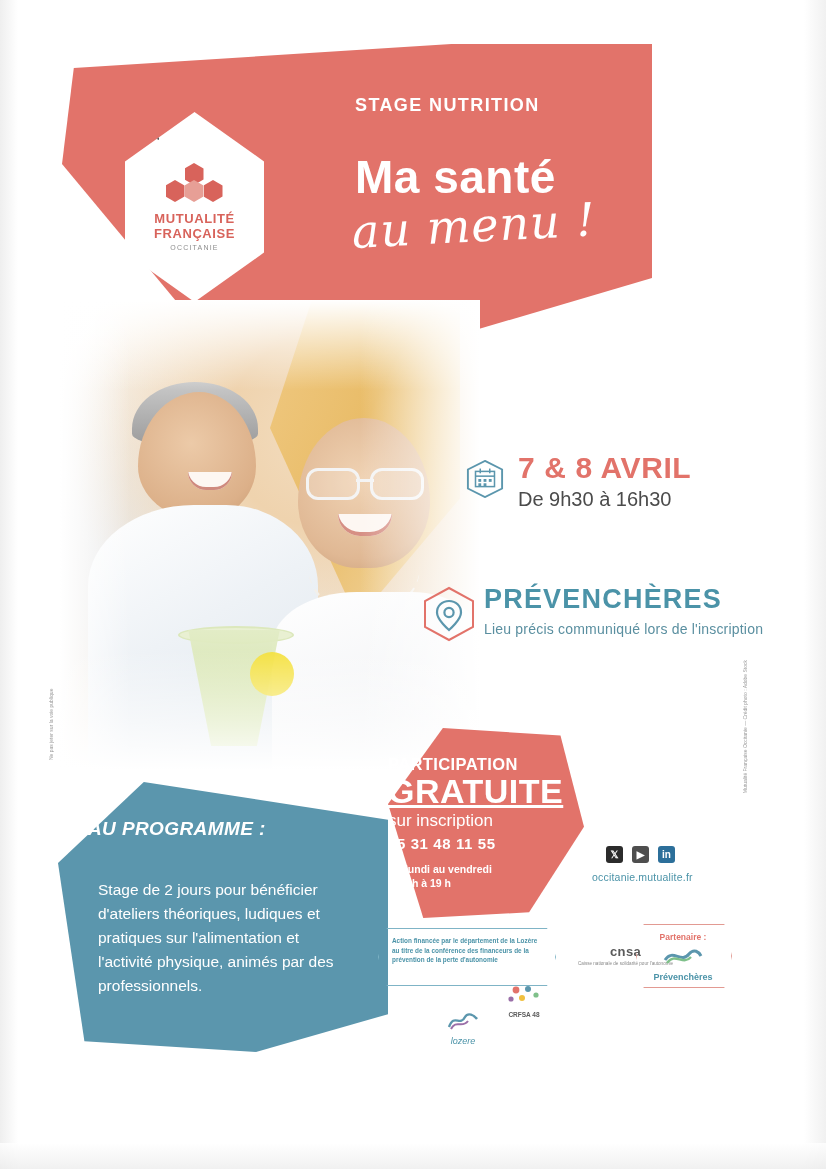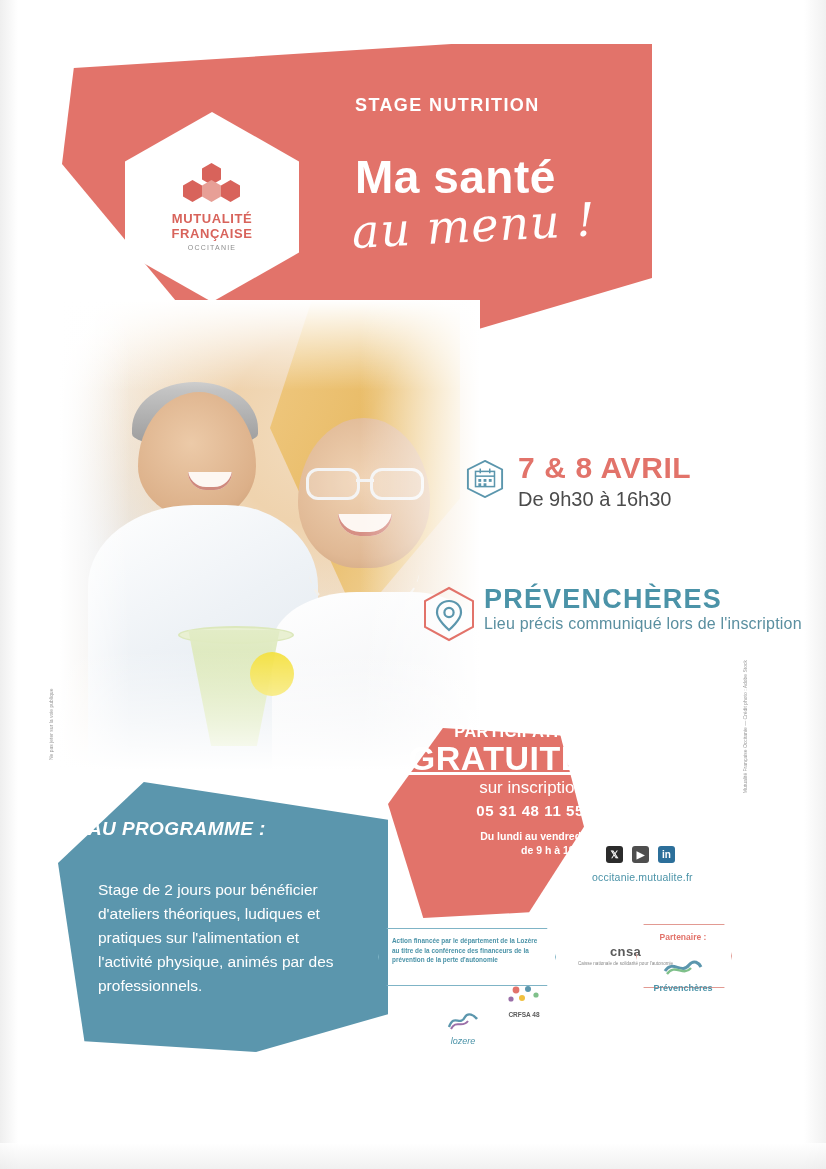--- a/index.html
+++ b/index.html
@@ -50,21 +50,21 @@
     height: 300px;
     background: #e2736a;
     clip-path: polygon(2% 8%, 66% 0%, 100% 0%, 100% 78%, 62% 100%, 22% 92%, 0% 40%);
   }
 
   
   .logo-hex {
     position: absolute;
     left: 125px;
     top: 112px;
-    width: 174px;
+    width: 139px;
     height: 190px;
     background: #ffffff;
     clip-path: polygon(50% 0%, 100% 26%, 100% 74%, 50% 100%, 0% 74%, 0% 26%);
     display: flex;
     flex-direction: column;
     align-items: center;
     justify-content: center;
   }
   .logo-hex .corner-tab {
     position: absolute;
@@ -323,22 +323,23 @@
     margin-right: 6px;
   }
   .place-name {
     font-size: 27px;
     font-weight: bold;
     color: #4b93a8;
     letter-spacing: 1.2px;
     line-height: 1.1;
   }
   .place-sub {
-    font-size: 16px;
+    font-size: 14px;
     color: #5a8fa0;
+    margin-top: 6px;
     letter-spacing: .2px;
   }
 
   
   .blue-shape {
     position: absolute;
     left: 58px;
     top: 782px;
     width: 330px;
     height: 270px;
@@ -372,23 +373,23 @@
     left: 388px;
     top: 728px;
     width: 196px;
     height: 190px;
     background: #e2736a;
     clip-path: polygon(28% 0%, 88% 4%, 100% 52%, 72% 97%, 18% 100%, 0% 40%);
   }
   .part-block {
     position: absolute;
     left: 388px;
-    top: 722px;
+    top: 755px;
     width: 196px;
-    text-align: right;
+    text-align: left;
     color: #ffffff;
   }
   .part-l1 { font-size: 16.5px; font-weight: bold; letter-spacing: .4px; }
   .part-l2 { font-size: 34px;   font-weight: bold; letter-spacing: .5px; line-height: 1.05; text-decoration: underline; }
   .part-l3 { font-size: 17px;   margin-top: 1px; }
   .part-l4 { font-size: 15px;   font-weight: bold; margin-top: 4px; letter-spacing: .6px; }
   .part-l5 { font-size: 10.5px; font-weight: bold; margin-top: 10px; line-height: 1.4; }
 
   
   .social {
@@ -461,21 +462,21 @@
     position: absolute;
     left: 640px;
     top: 932px;
     width: 86px;
     text-align: center;
   }
   .partner-box .lbl {
     font-size: 8.5px;
     font-weight: bold;
     color: #e2736a;
-    margin-bottom: 15px;
+    margin-bottom: 4px;
   }
   .partner-box .swirl {
     width: 40px; height: 20px; margin: 0 auto 2px;
   }
   .partner-box .pname {
     font-size: 9px;
     font-weight: bold;
     color: #4b93a8;
   }
   .partner-hex {

